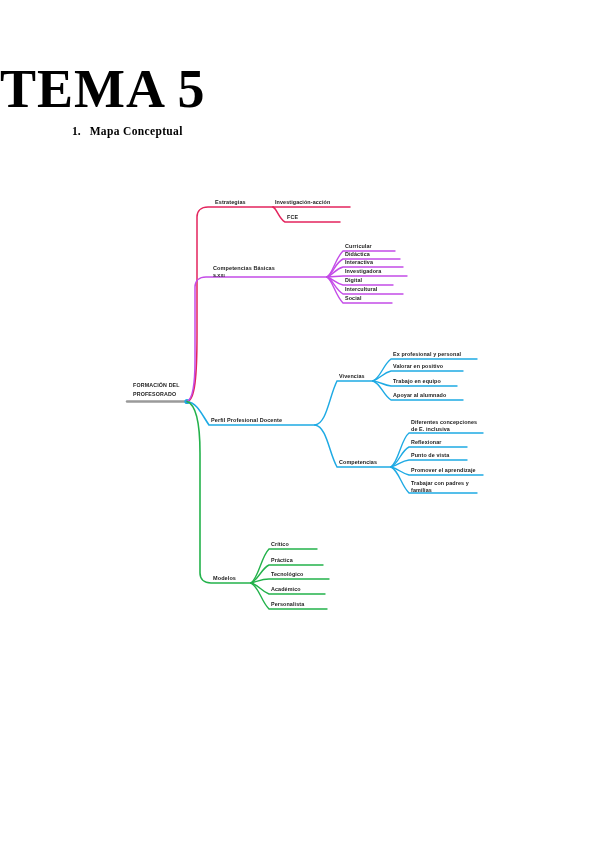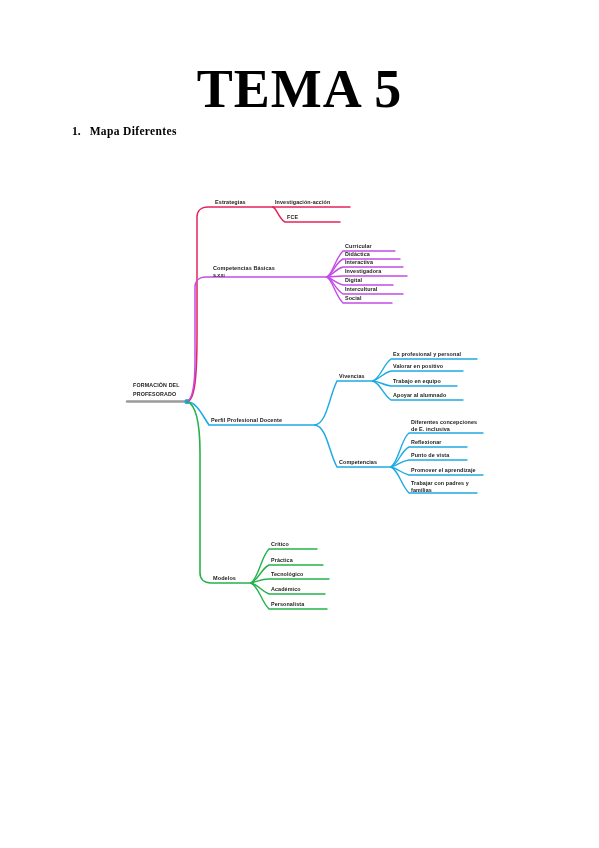--- a/index.html
+++ b/index.html
@@ -11,21 +11,21 @@
     overflow:hidden;
     position:relative;
   }
   .page{
     position:absolute;inset:0;
     background:#ffffff;
   }
   .doc-title{
     position:absolute;
     top:58px;left:0;width:599px;
-    text-align:center;
+    text-align:left;
     font-family:"Liberation Serif", serif;
     font-weight:bold;
     font-size:54px;
     letter-spacing:1px;
     color:#000000;
   }
   .heading-row{
     position:absolute;
     top:125px;left:72px;
     display:flex;
@@ -62,21 +62,21 @@
 </style>
 </head>
 <body>
 
 <div class="page">
 
   <div class="doc-title">TEMA 5</div>
 
   <div class="heading-row">
     <span class="heading-num">1.</span>
-    <span class="heading-text">Mapa Diferentes</span>
+    <span class="heading-text">Mapa Conceptual</span>
   </div>
 
   <div class="map-wrap">
     <svg class="map" viewBox="0 0 400 450" xmlns="http://www.w3.org/2000/svg">
 
       <g>
         <line x1="22" y1="216.5" x2="82" y2="216.5" stroke="#9a9a9a" stroke-width="2.4" stroke-linecap="round"></line>
         <text class="node-label root" x="28" y="202">FORMACIÓN DEL</text>
         <text class="node-label root" x="28" y="211">PROFESORADO</text>
         <circle cx="82" cy="216.5" r="2.6" fill="#1eaae4"></circle>

